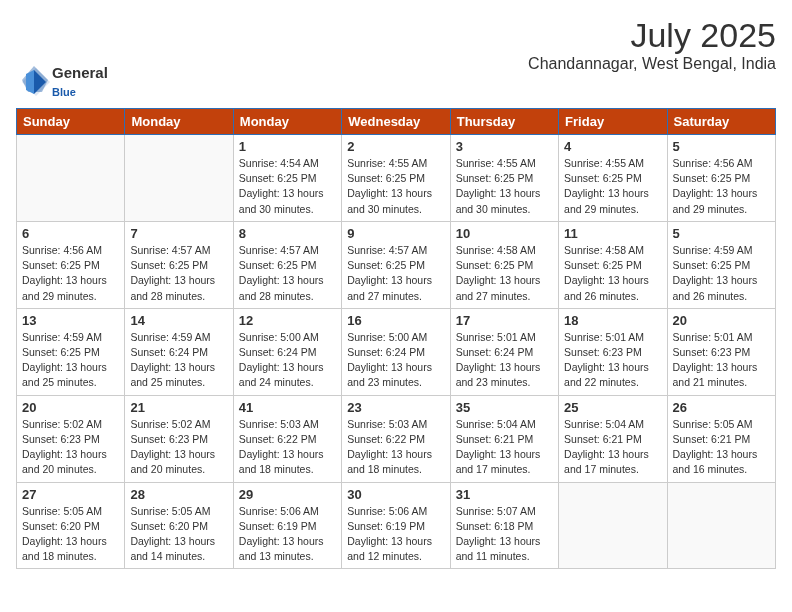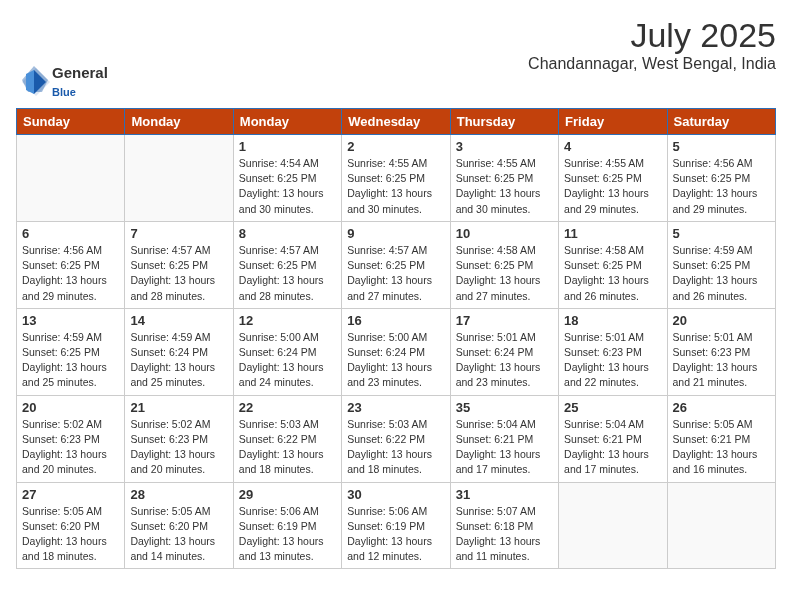--- a/index.html
+++ b/index.html
@@ -180,21 +180,21 @@
       <tr>
         <td>
           <span class="day-num">20</span>
           <div class="day-info"><span>Sunrise: 5:02 AM</span><br><span>Sunset: 6:23 PM</span><br><span>Daylight: 13 hours and 20 minutes.</span></div>
         </td>
         <td>
           <span class="day-num">21</span>
           <div class="day-info"><span>Sunrise: 5:02 AM</span><br><span>Sunset: 6:23 PM</span><br><span>Daylight: 13 hours and 20 minutes.</span></div>
         </td>
         <td>
-          <span class="day-num">22</span>
+          <span class="day-num">41</span>
           <div class="day-info"><span>Sunrise: 5:03 AM</span><br><span>Sunset: 6:22 PM</span><br><span>Daylight: 13 hours and 18 minutes.</span></div>
         </td>
         <td>
           <span class="day-num">23</span>
           <div class="day-info"><span>Sunrise: 5:03 AM</span><br><span>Sunset: 6:22 PM</span><br><span>Daylight: 13 hours and 18 minutes.</span></div>
         </td>
         <td>
           <span class="day-num">35</span>
           <div class="day-info"><span>Sunrise: 5:04 AM</span><br><span>Sunset: 6:21 PM</span><br><span>Daylight: 13 hours and 17 minutes.</span></div>
         </td>

